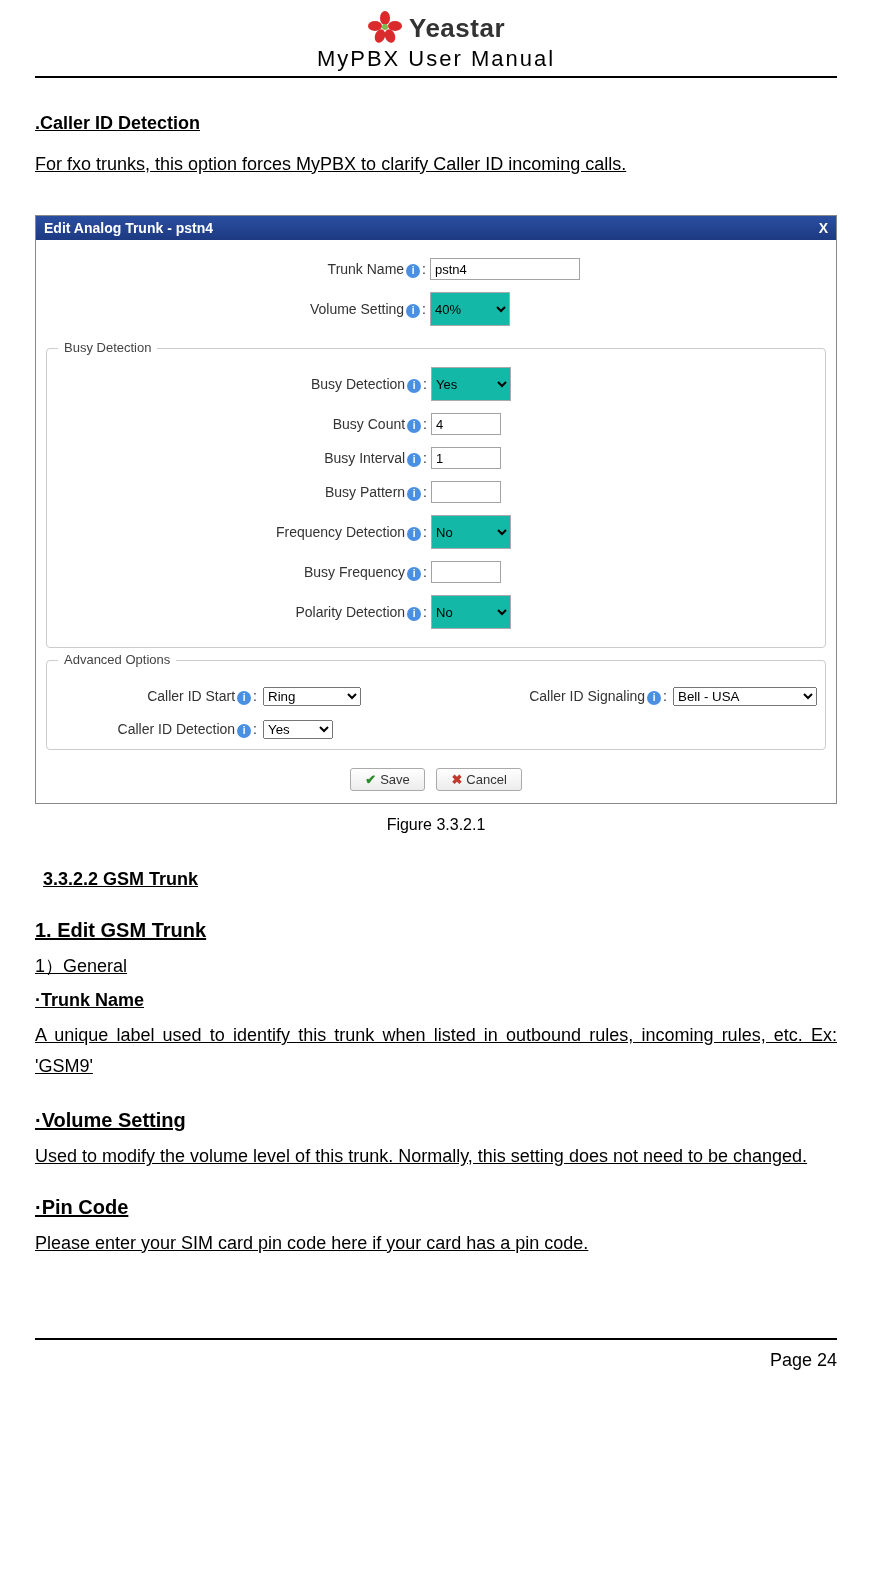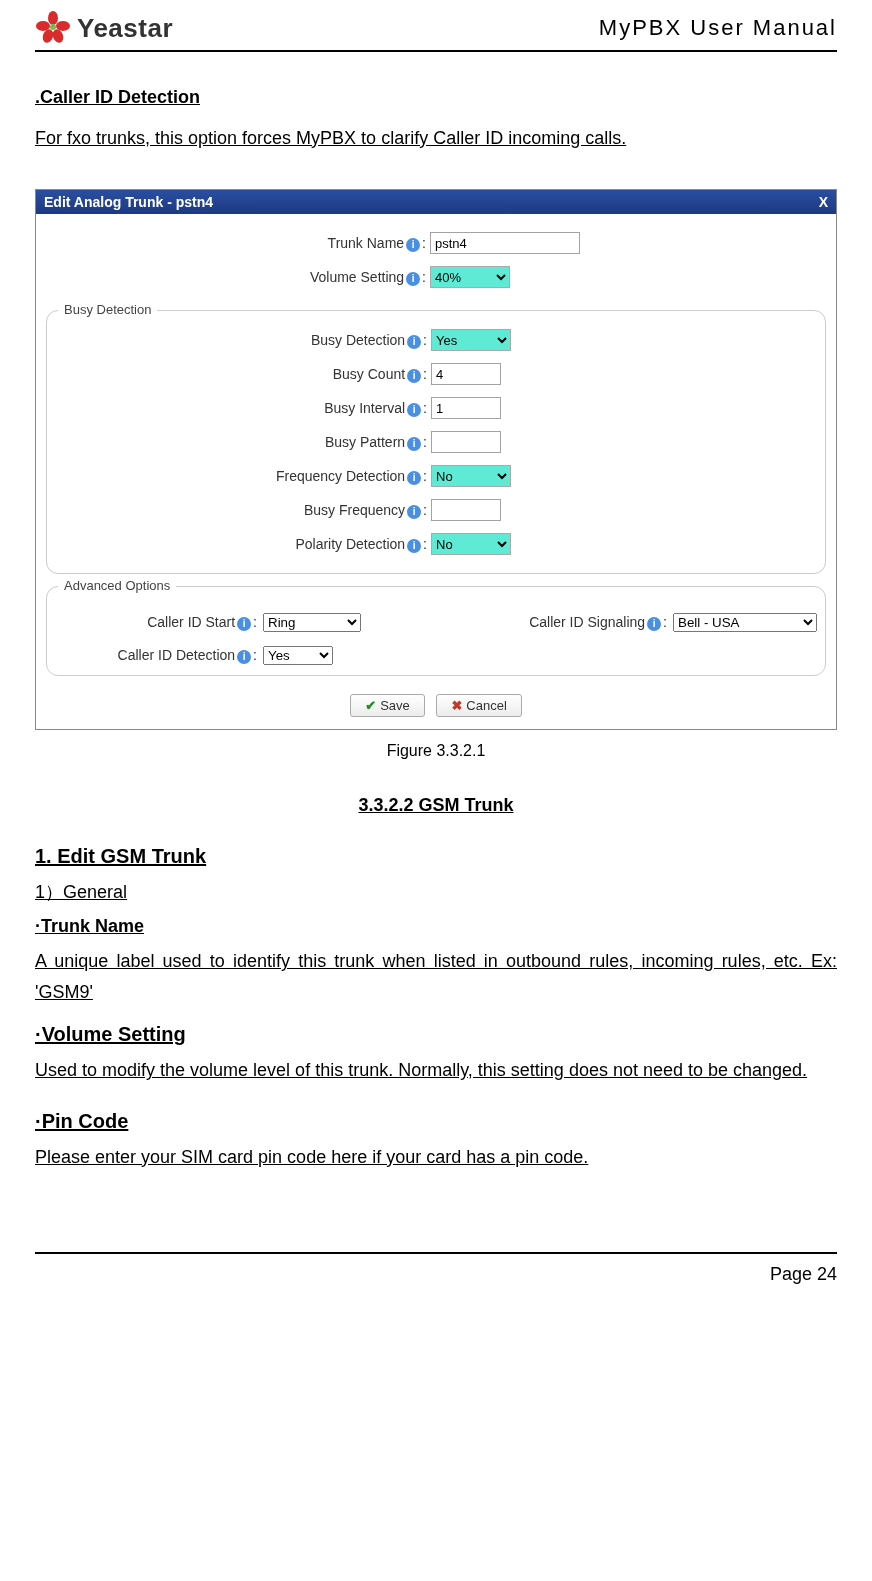--- a/index.html
+++ b/index.html
@@ -13,20 +13,21 @@
     padding: 10px 35px 30px 35px;
     box-sizing: border-box;
   }
   .header-row {
     display: flex;
     justify-content: space-between;
     align-items: center;
     border-bottom: 2px solid #000;
     padding-bottom: 4px;
     margin-bottom: 30px;
+    flex-direction: column;
   }
   .logo {
     display: flex;
     align-items: center;
     gap: 6px;
   }
   .logo-icon svg { display: block; }
   .logo-text {
     font-size: 26px;
     font-weight: 600;
@@ -35,21 +36,21 @@
   }
   .manual-title {
     font-size: 22px;
     letter-spacing: 2px;
     font-family: Verdana, sans-serif;
   }
   .body-text { font-size: 18px; line-height: 1.7; text-decoration: underline; }
   .bold { font-weight: bold; }
   .para { margin: 0 0 10px 0; text-align: justify; }
   .figure-caption { text-align: center; font-size: 16px; margin: 12px 0 30px; }
-  .section-heading { font-weight: bold; font-size: 18px; margin: 30px 8px 18px; text-align: center; }
+  .section-heading { font-weight: bold; font-size: 18px; margin: 30px 8px 18px; }
   .subheading { font-weight: bold; font-size: 20px; margin: 18px 0 4px; }
   .subtext { font-size: 18px; margin: 0 0 4px 0; }
   .justify { text-align: justify; }
 
   
   .shot {
     border: 1px solid #888;
     font-family: Arial, sans-serif;
     font-size: 13px;
     color: #333;
@@ -92,31 +93,31 @@
     margin-right: 2px;
   }
   .ctrl input[type=text] {
     border: 1px solid #a3a3a3;
     height: 20px;
     padding: 0 4px;
     font-size: 13px;
   }
   .ctrl select {
     border: 1px solid #aaa;
-    height: 22px;
-    font-size: 13px;
-    background: #5eead4;
+    height: 34px;
+    font-size: 13px;
+    background: #14b8a6;
   }
   .fieldset {
     margin: 0 10px 12px;
     position: relative;
   }
   .fieldset-border {
     border: 1px solid #ccc;
-    border-radius: 12px;
+    border-radius: 4px;
     padding: 18px 10px 6px;
   }
   .legend {
     position: absolute;
     top: -8px;
     left: 12px;
     background: #fff;
     padding: 0 6px;
     font-size: 13px;
     color: #444;
@@ -267,21 +268,21 @@
   <div class="figure-caption">Figure 3.3.2.1</div>
 
   <div class="body-text">
     <div class="section-heading">3.3.2.2 GSM Trunk</div>
 
     <div class="subheading">1. Edit GSM Trunk</div>
     <div class="subtext">1）General</div>
     <div class="subtext bold">·Trunk Name</div>
     <p class="para justify">A unique label used to identify this trunk when listed in outbound rules, incoming rules, etc. Ex: 'GSM9'</p>
 
-    <div class="subheading" style="margin-top:10px">·Volume Setting</div>
+    <div class="subheading" style="margin-top:22px">·Volume Setting</div>
     <p class="para justify">Used to modify the volume level of this trunk. Normally, this setting does not need to be changed.</p>
 
     <div class="subheading" style="">·Pin Code</div>
     <p class="para">Please enter your SIM card pin code here if your card has a pin code.</p>
   </div>
 
   <div class="footer">
     <span>Page 24</span>
   </div>
 </div>

